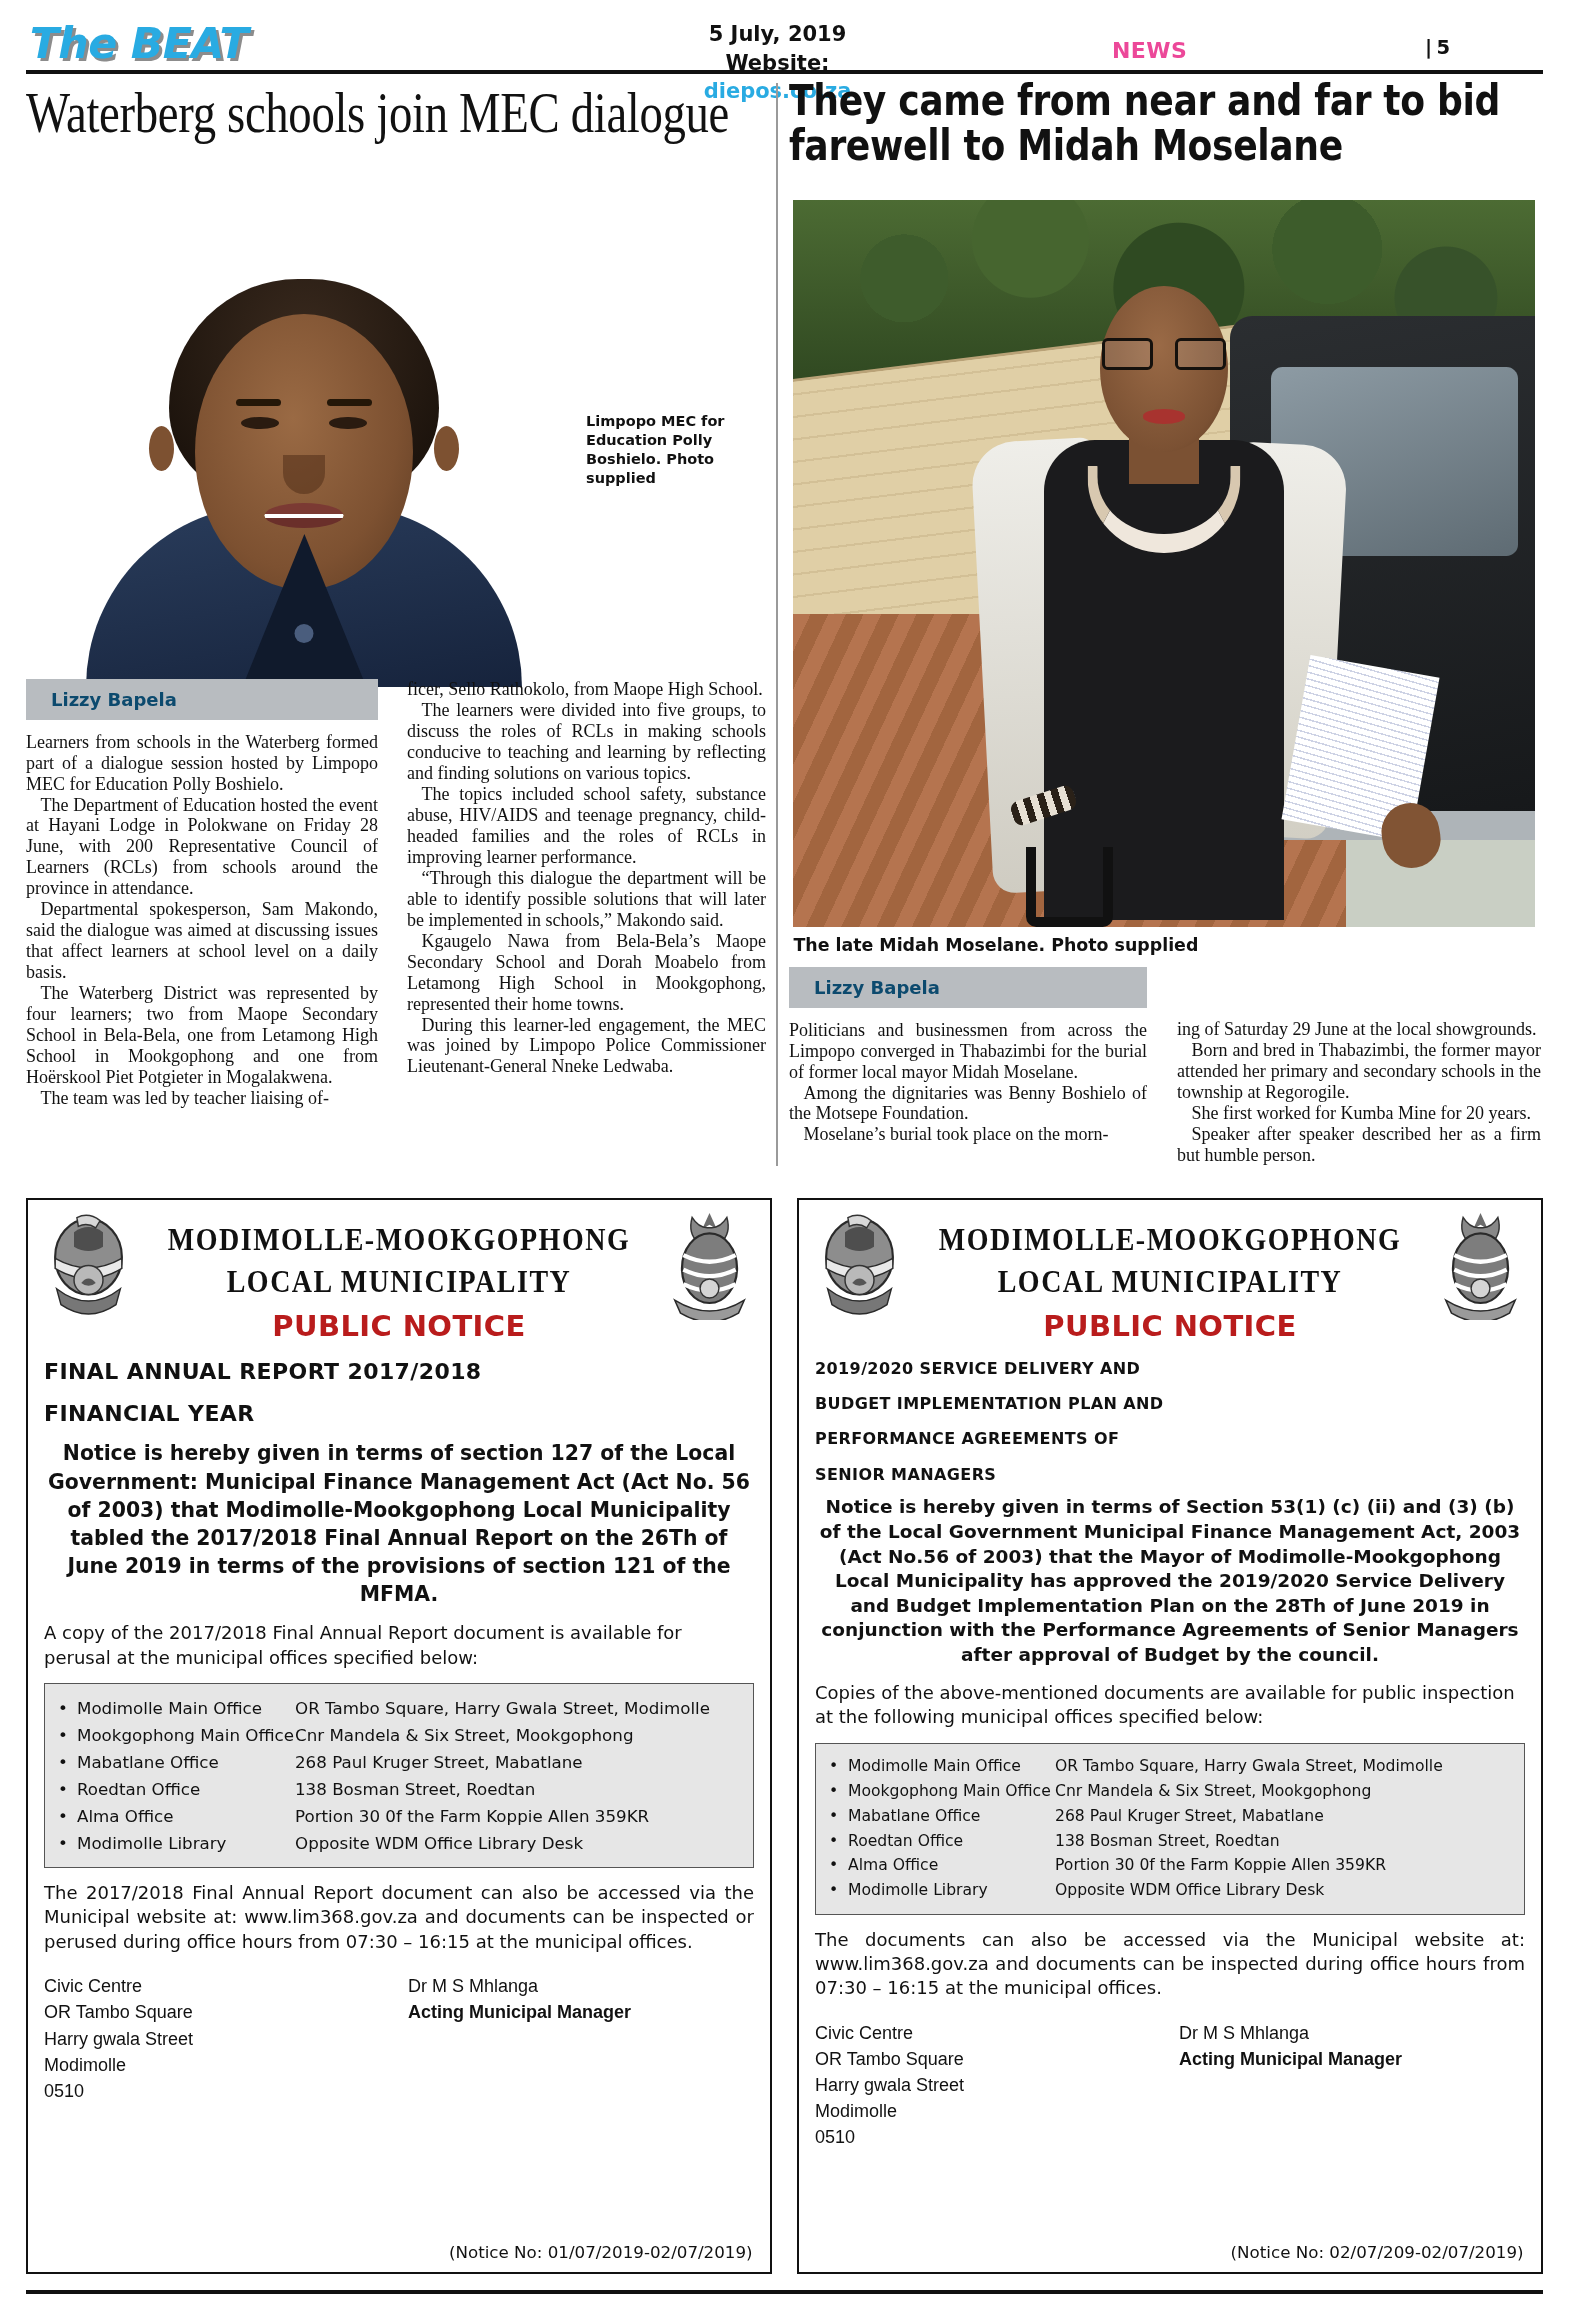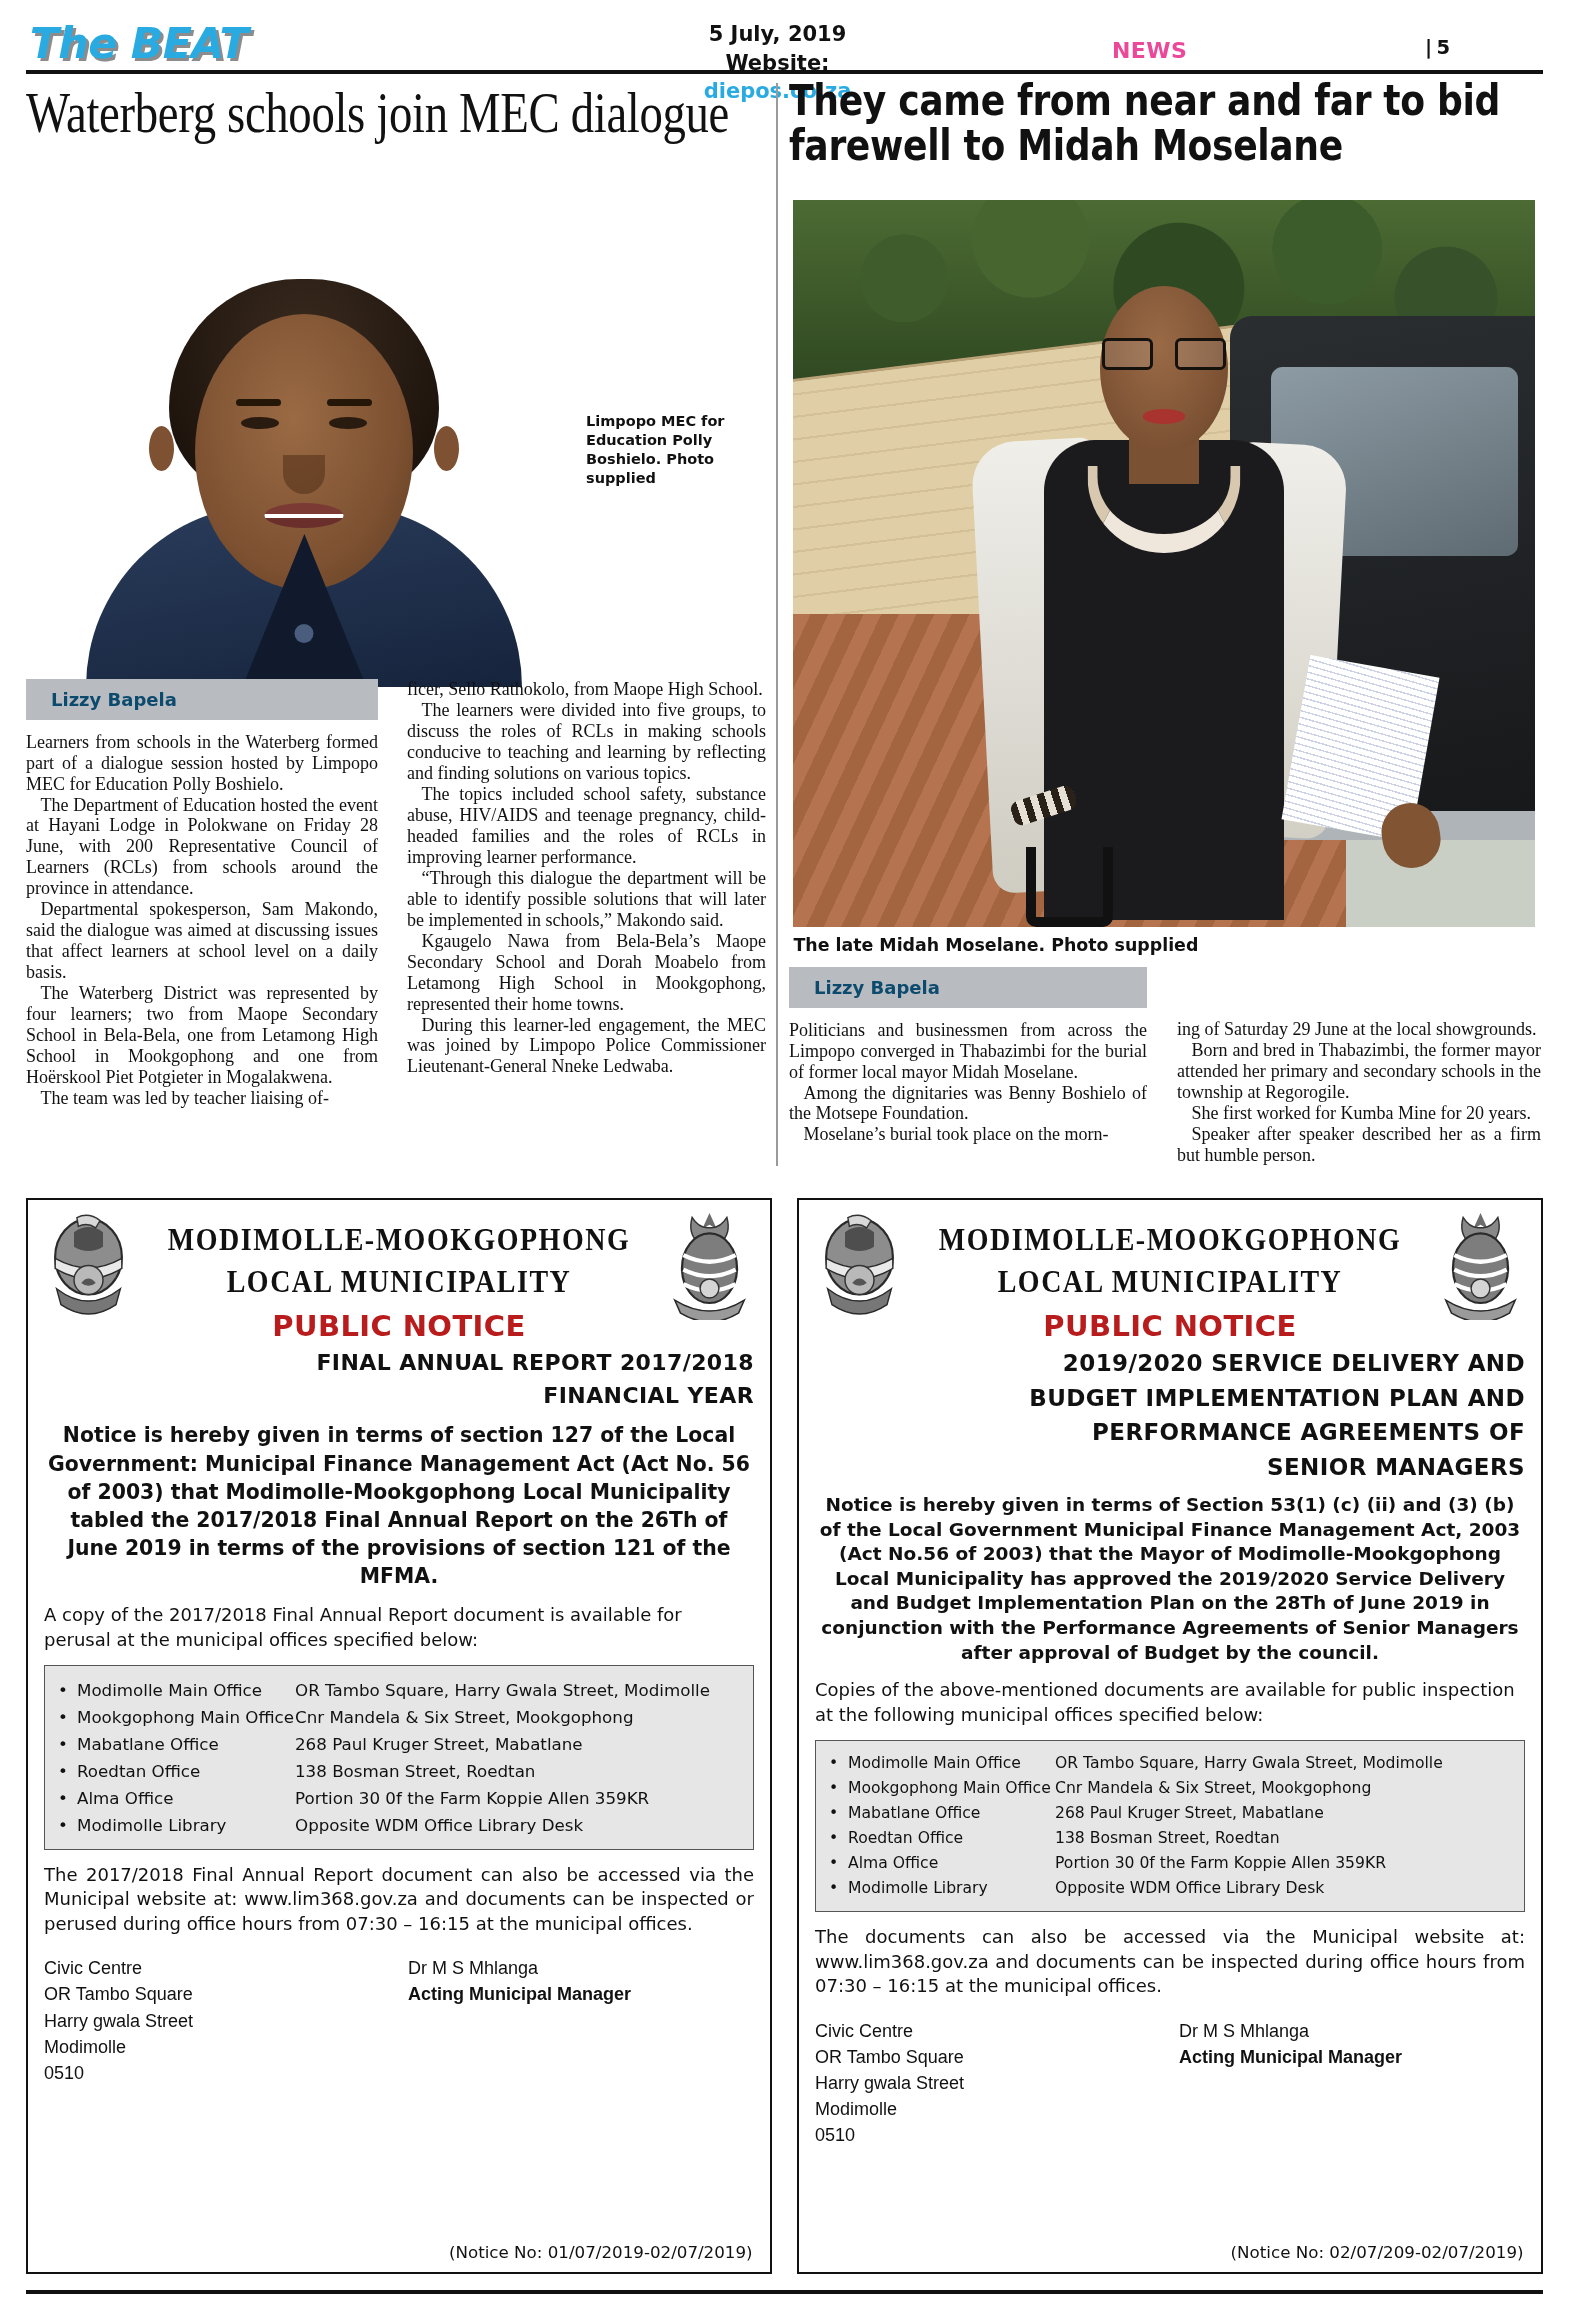--- a/index.html
+++ b/index.html
@@ -157,26 +157,26 @@
     transform: scaleY(1.12);
     transform-origin: top center;
   }
   .pn-title {
     text-align: center;
     font-family: "DejaVu Sans", sans-serif;
     font-weight: bold; font-size: 29px;
     color: #b91c1c; margin-top: 16px; letter-spacing: 0.4px;
   }
   .pn-sub {
-    text-align: right;
+    text-align: left;
     font-family: "DejaVu Sans", sans-serif;
     font-weight: bold; font-size: 22px; line-height: 1.2;
-    color: #111; margin-top: 7px; letter-spacing: 0.4px;
-  }
-  .pn-sub.small { font-size: 23px; }
+    color: #111; margin-top: 16px; letter-spacing: 0.4px;
+  }
+  .pn-sub.small { font-size: 16px; }
 
   .pn-lead {
     text-align: center;
     font-family: "DejaVu Sans", sans-serif;
     font-weight: bold; font-size: 20.4px; line-height: 1.38;
     color: #111; margin-top: 11.6px;
   }
   .pn-lead.tight { font-size: 18.5px; line-height: 1.33; }
 
   .pn-para {

